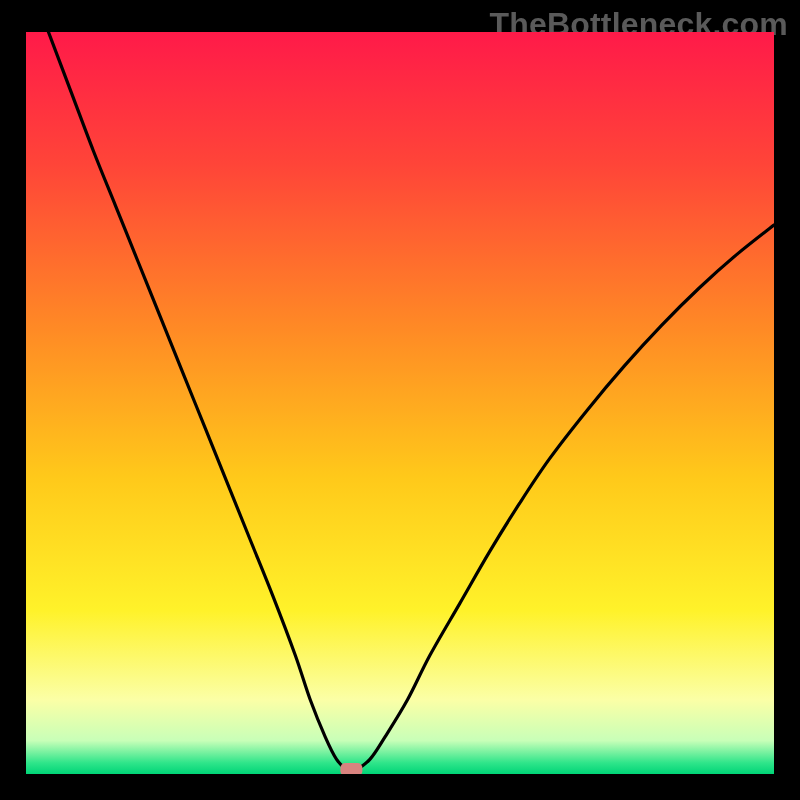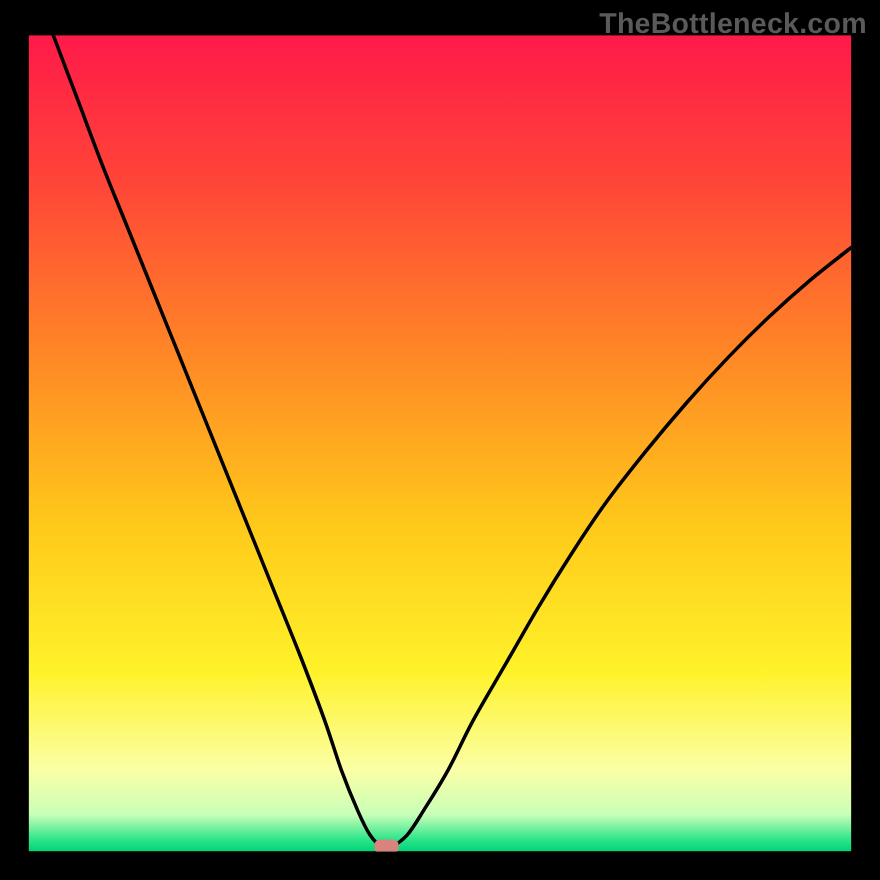--- a/index.html
+++ b/index.html
@@ -16,21 +16,21 @@
     left: 0;
     top: 0;
     width: 800px;
     height: 800px;
     background: #000;
   }
   .watermark {
     position: absolute;
     top: 6px;
     right: 12px;
-    font-size: 26px;
+    font-size: 32px;
     font-weight: 600;
     color: #5a5a5a;
     letter-spacing: 0.2px;
   }
   .plot {
     position: absolute;
     left: 26px;
     top: 32px;
     width: 748px;
     height: 742px;

